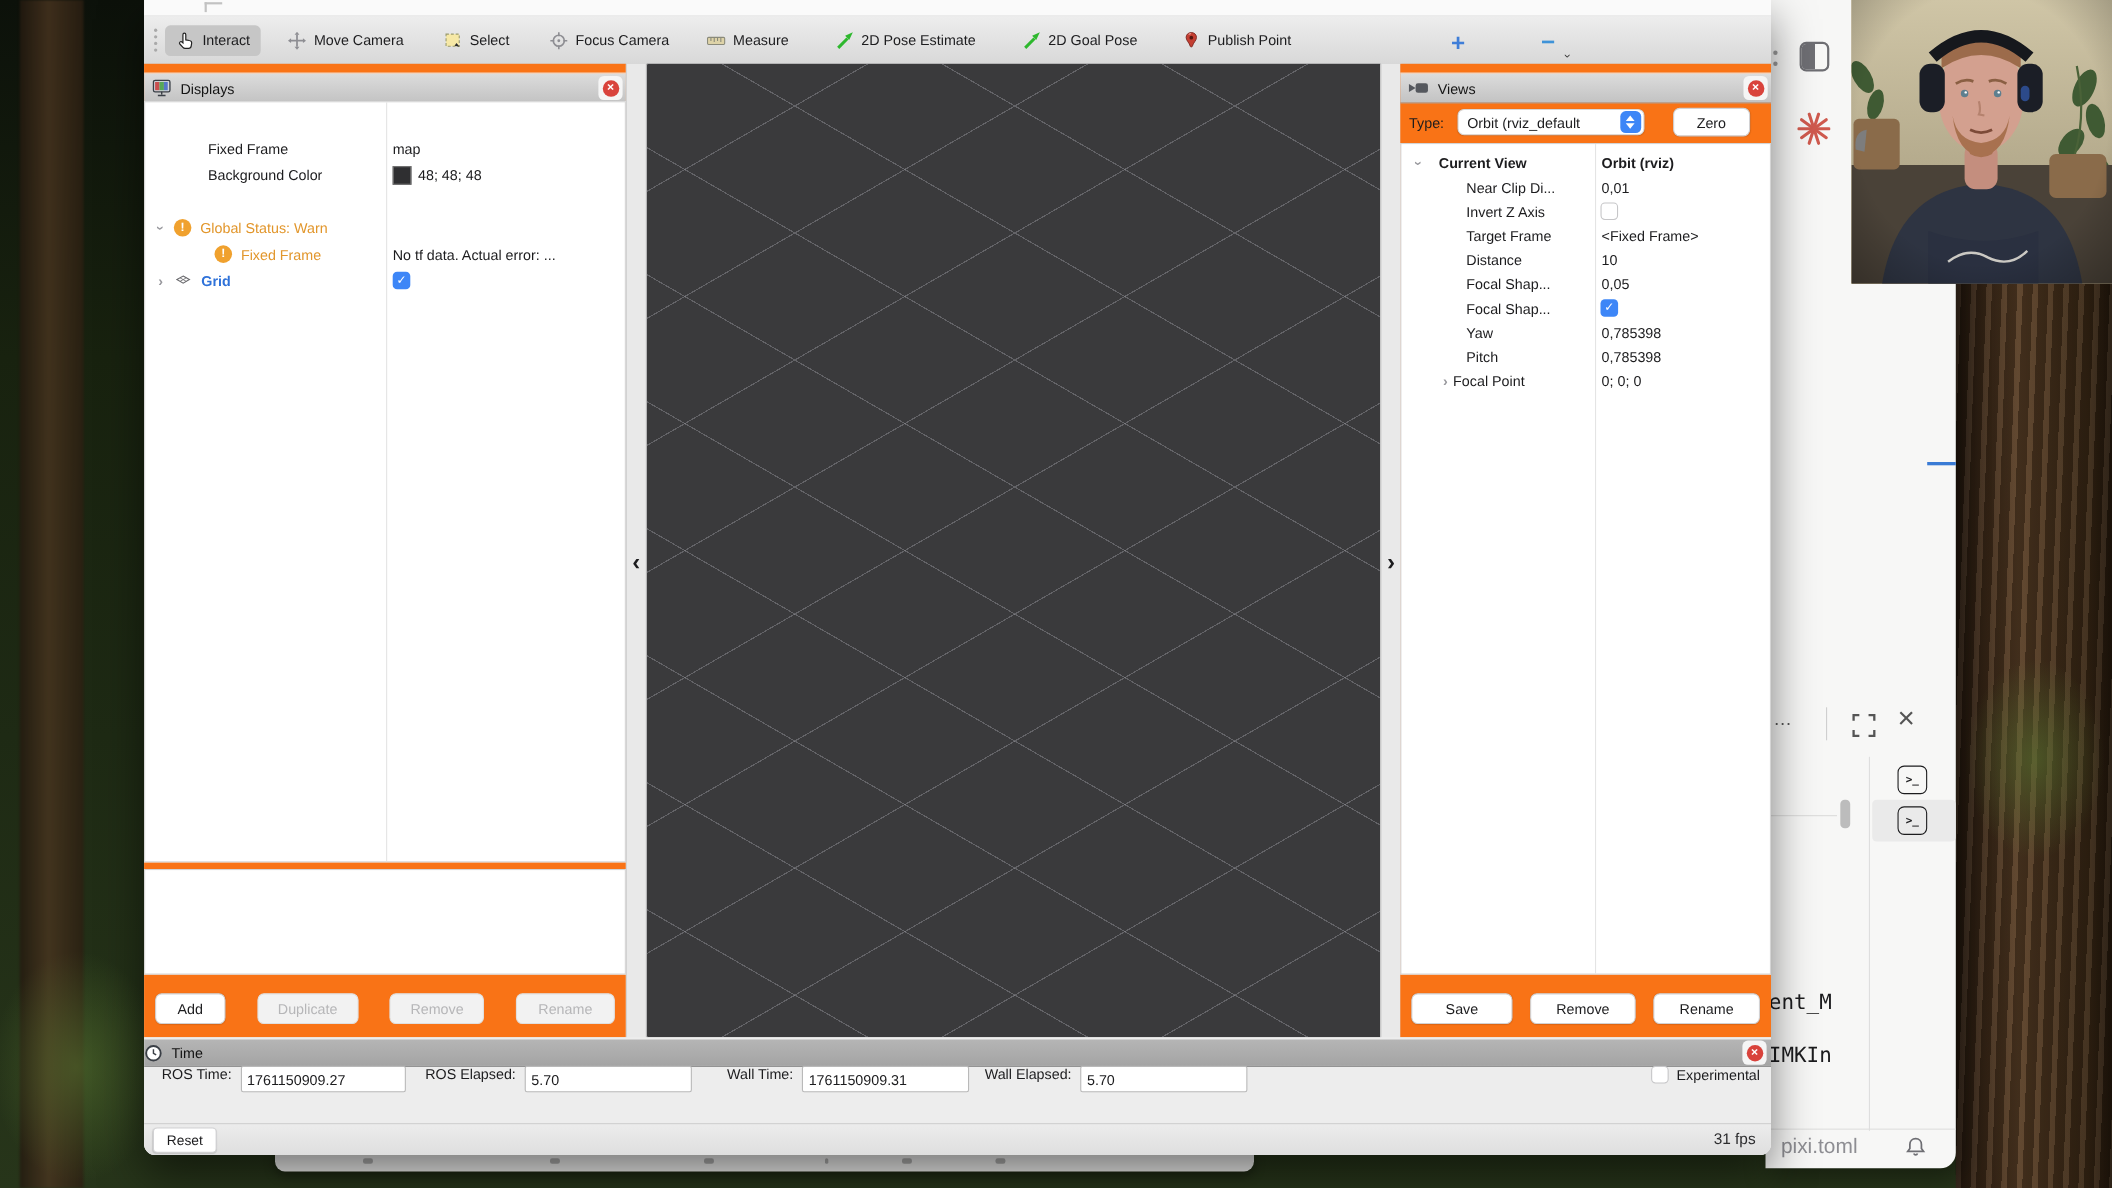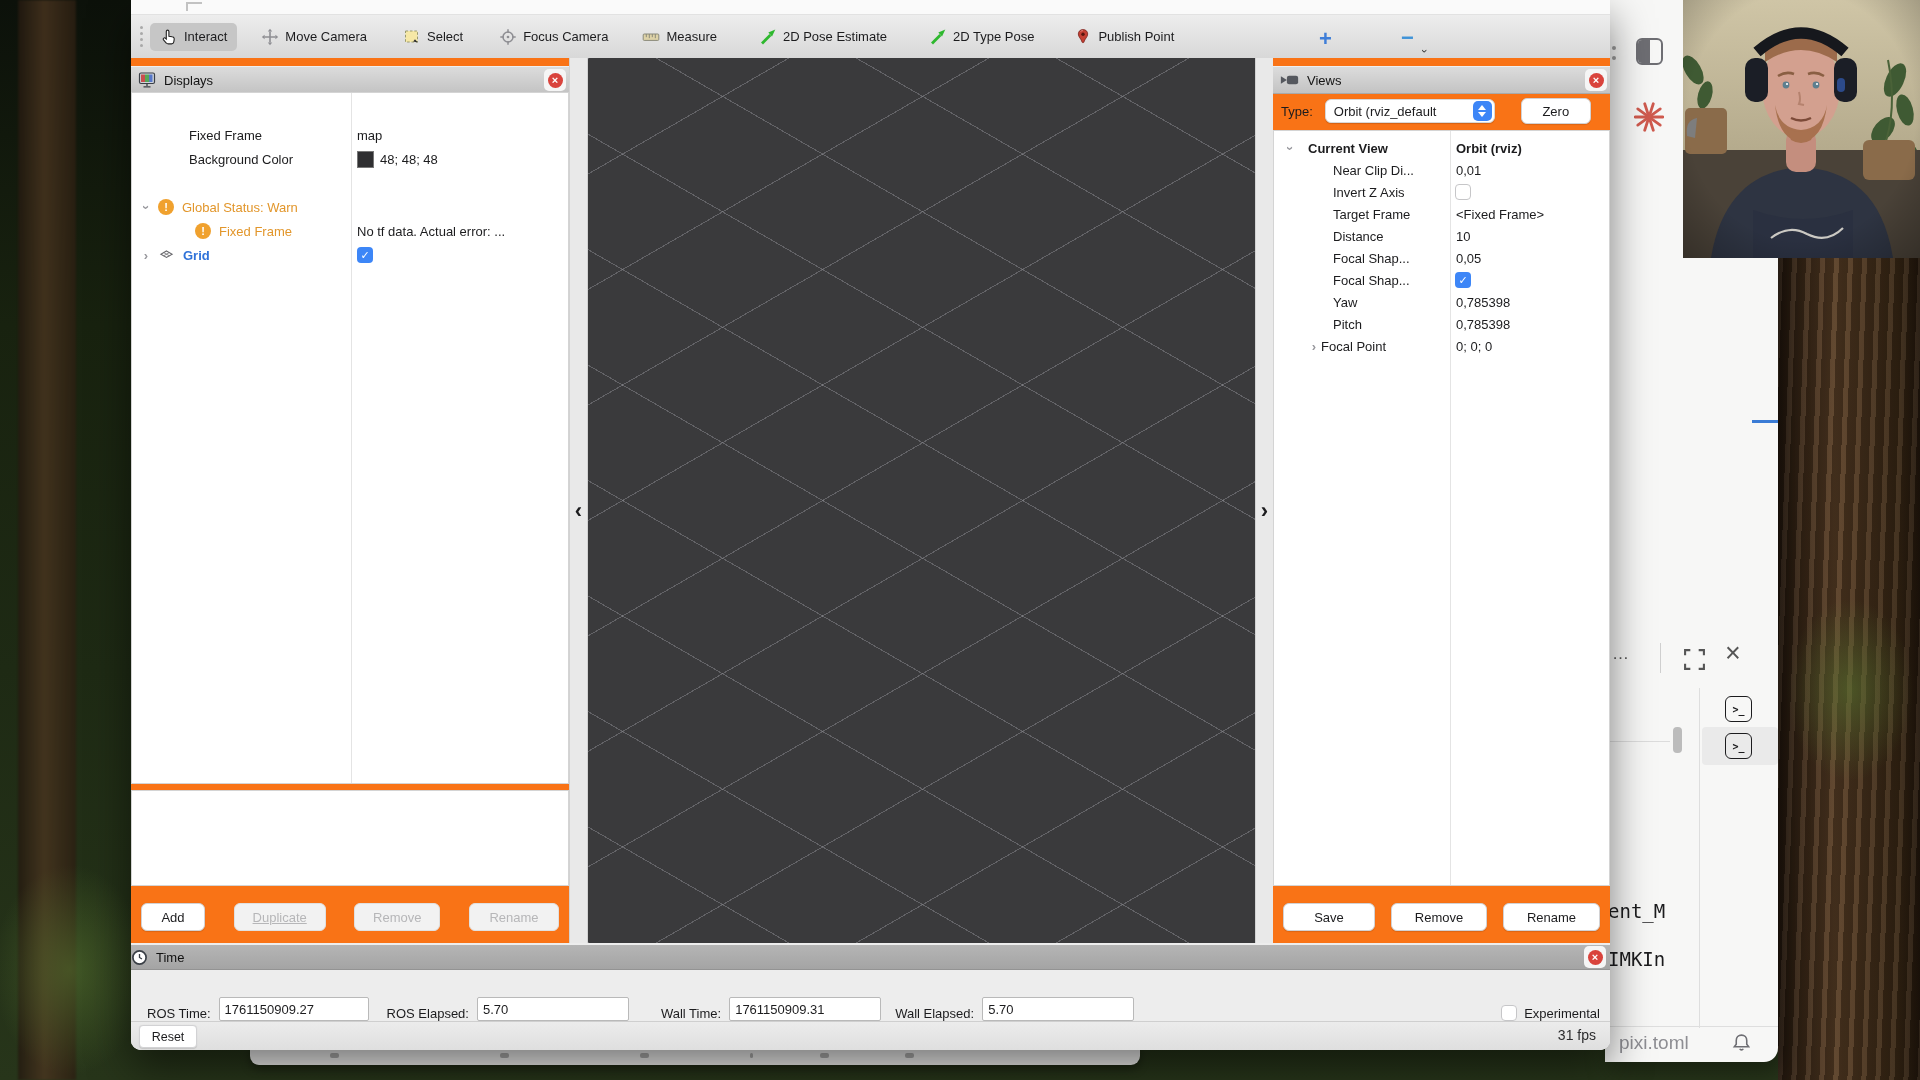--- a/index.html
+++ b/index.html
@@ -68,21 +68,21 @@
   .combo .val{flex:1;overflow:hidden;white-space:nowrap;}
   .stepper{width:19px;height:20px;margin:0 2px;background:#3d86f7;border-radius:5px;display:flex;flex-direction:column;align-items:center;justify-content:center;gap:2px;}
   .stepper i{width:0;height:0;border-left:4px solid transparent;border-right:4px solid transparent;}
   .stepper i.up{border-bottom:5px solid #fff;}
   .stepper i.dn{border-top:5px solid #fff;}
   
   .timep{position:absolute;left:0;top:943px;width:100%;height:107px;background:#ededed;border-radius:0 0 10px 10px;overflow:hidden;}
   .thdr{position:absolute;left:0;top:2px;width:100%;height:24px;background:linear-gradient(#b5b5b5,#a4a4a4);display:flex;align-items:center;border-bottom:1px solid #939393;}
   .thdr .ttl{margin-left:8px;font-size:13px;color:#111;}
   .thdr .closebtn{position:absolute;right:4px;top:1px;}
-  .tfields{position:absolute;left:0;top:26px;width:100%;height:52px;display:flex;align-items:flex-end;font-size:13px;color:#1c1c1e;}
+  .tfields{position:absolute;left:0;top:26px;width:100%;height:52px;display:flex;align-items:flex-start;font-size:13px;color:#1c1c1e;}
   .tfields input{height:22px;border:1px solid #b9b9b9;border-radius:2px;font-size:13px;font-family:"Liberation Sans",sans-serif;color:#1c1c1e;padding:0 5px;background:#fff;}
   .tbottom{position:absolute;left:0;top:78px;width:100%;height:29px;background:linear-gradient(#ececec,#dedede);border-top:1px solid #cfcfcf;display:flex;align-items:center;}
   .fps{position:absolute;right:14px;top:5px;font-size:14px;color:#2c2c2e;}
   
   .backwin{position:absolute;left:1605px;top:0;width:173px;height:1062px;background:#f7f7f6;border-radius:0 0 14px 0;
            box-shadow:6px 10px 24px rgba(0,0,0,.4);overflow:hidden;}
   .mono{font-family:"DejaVu Sans Mono",monospace;}
   .termbtn{position:absolute;width:27px;height:26px;border:1.6px solid #1c1c1e;border-radius:6px;box-sizing:border-box;
            font-family:"DejaVu Sans Mono",monospace;font-size:10px;font-weight:bold;color:#1c1c1e;display:flex;align-items:center;justify-content:center;background:transparent;}
   
@@ -216,21 +216,21 @@
           <path d="M9.3 4.6l7-3.2-3.3 7z" fill="#2eb82e"></path>
         </svg>
         <span>2D Pose Estimate</span>
       </div>
 
       <div class="tool" style="margin-left:22px">
         <svg width="18" height="18" viewBox="0 0 18 18">
           <path d="M3 15.5L11.4 7" stroke="#2eb82e" stroke-width="2.8"></path>
           <path d="M9.3 4.6l7-3.2-3.3 7z" fill="#2eb82e"></path>
         </svg>
-        <span>2D Type Pose</span>
+        <span>2D Goal Pose</span>
       </div>
 
       <div class="tool" style="margin-left:20px">
         <svg width="18" height="18" viewBox="0 0 18 18">
           <path d="M9 1.6c2.9 0 4.7 2 4.7 4.4 0 3.1-3 4.7-3.8 8.2-.1.6-1.7.6-1.8 0C7.3 10.7 4.3 9.1 4.3 6 4.3 3.6 6.1 1.6 9 1.6z" fill="#c43f32" stroke="#7a2620" stroke-width=".8"></path>
           <circle cx="9" cy="6.3" r="1.7" fill="#57150e"></circle>
           <path d="M6.6 3.4c.7-.6 1.6-.9 2.2-.8" stroke="#e8938a" stroke-width="1" fill="none"></path>
         </svg>
         <span>Publish Point</span>
       </div>
@@ -295,21 +295,21 @@
             </svg>
             <span class="lbl gridlbl" style="margin-left:8px;">Grid</span>
             <span class="cb on" style="position:absolute;left:225px;">✓</span>
           </div>
         </div>
 
         <div class="white" style="position:absolute;left:0;top:732px;width:438px;height:96px;"></div>
 
         <div style="position:absolute;left:0;top:845px;width:438px;display:flex;justify-content:space-between;padding:0 10px;box-sizing:border-box;">
           <div class="btn" style="width:62px;">Add</div>
-          <div class="btn disabled" style="width:90px;text-decoration:underline;">Duplicate</div>
+          <div class="btn disabled" style="width:90px;">Duplicate</div>
           <div class="btn disabled" style="width:84px;">Remove</div>
           <div class="btn disabled" style="width:88px;">Rename</div>
         </div>
       </div>
 
       <div class="gutter" style="left:438px;">
           <span>‹</span>
         </div>
       <div class="viewport"></div>
       <div class="gutter" style="left:1124px;">

